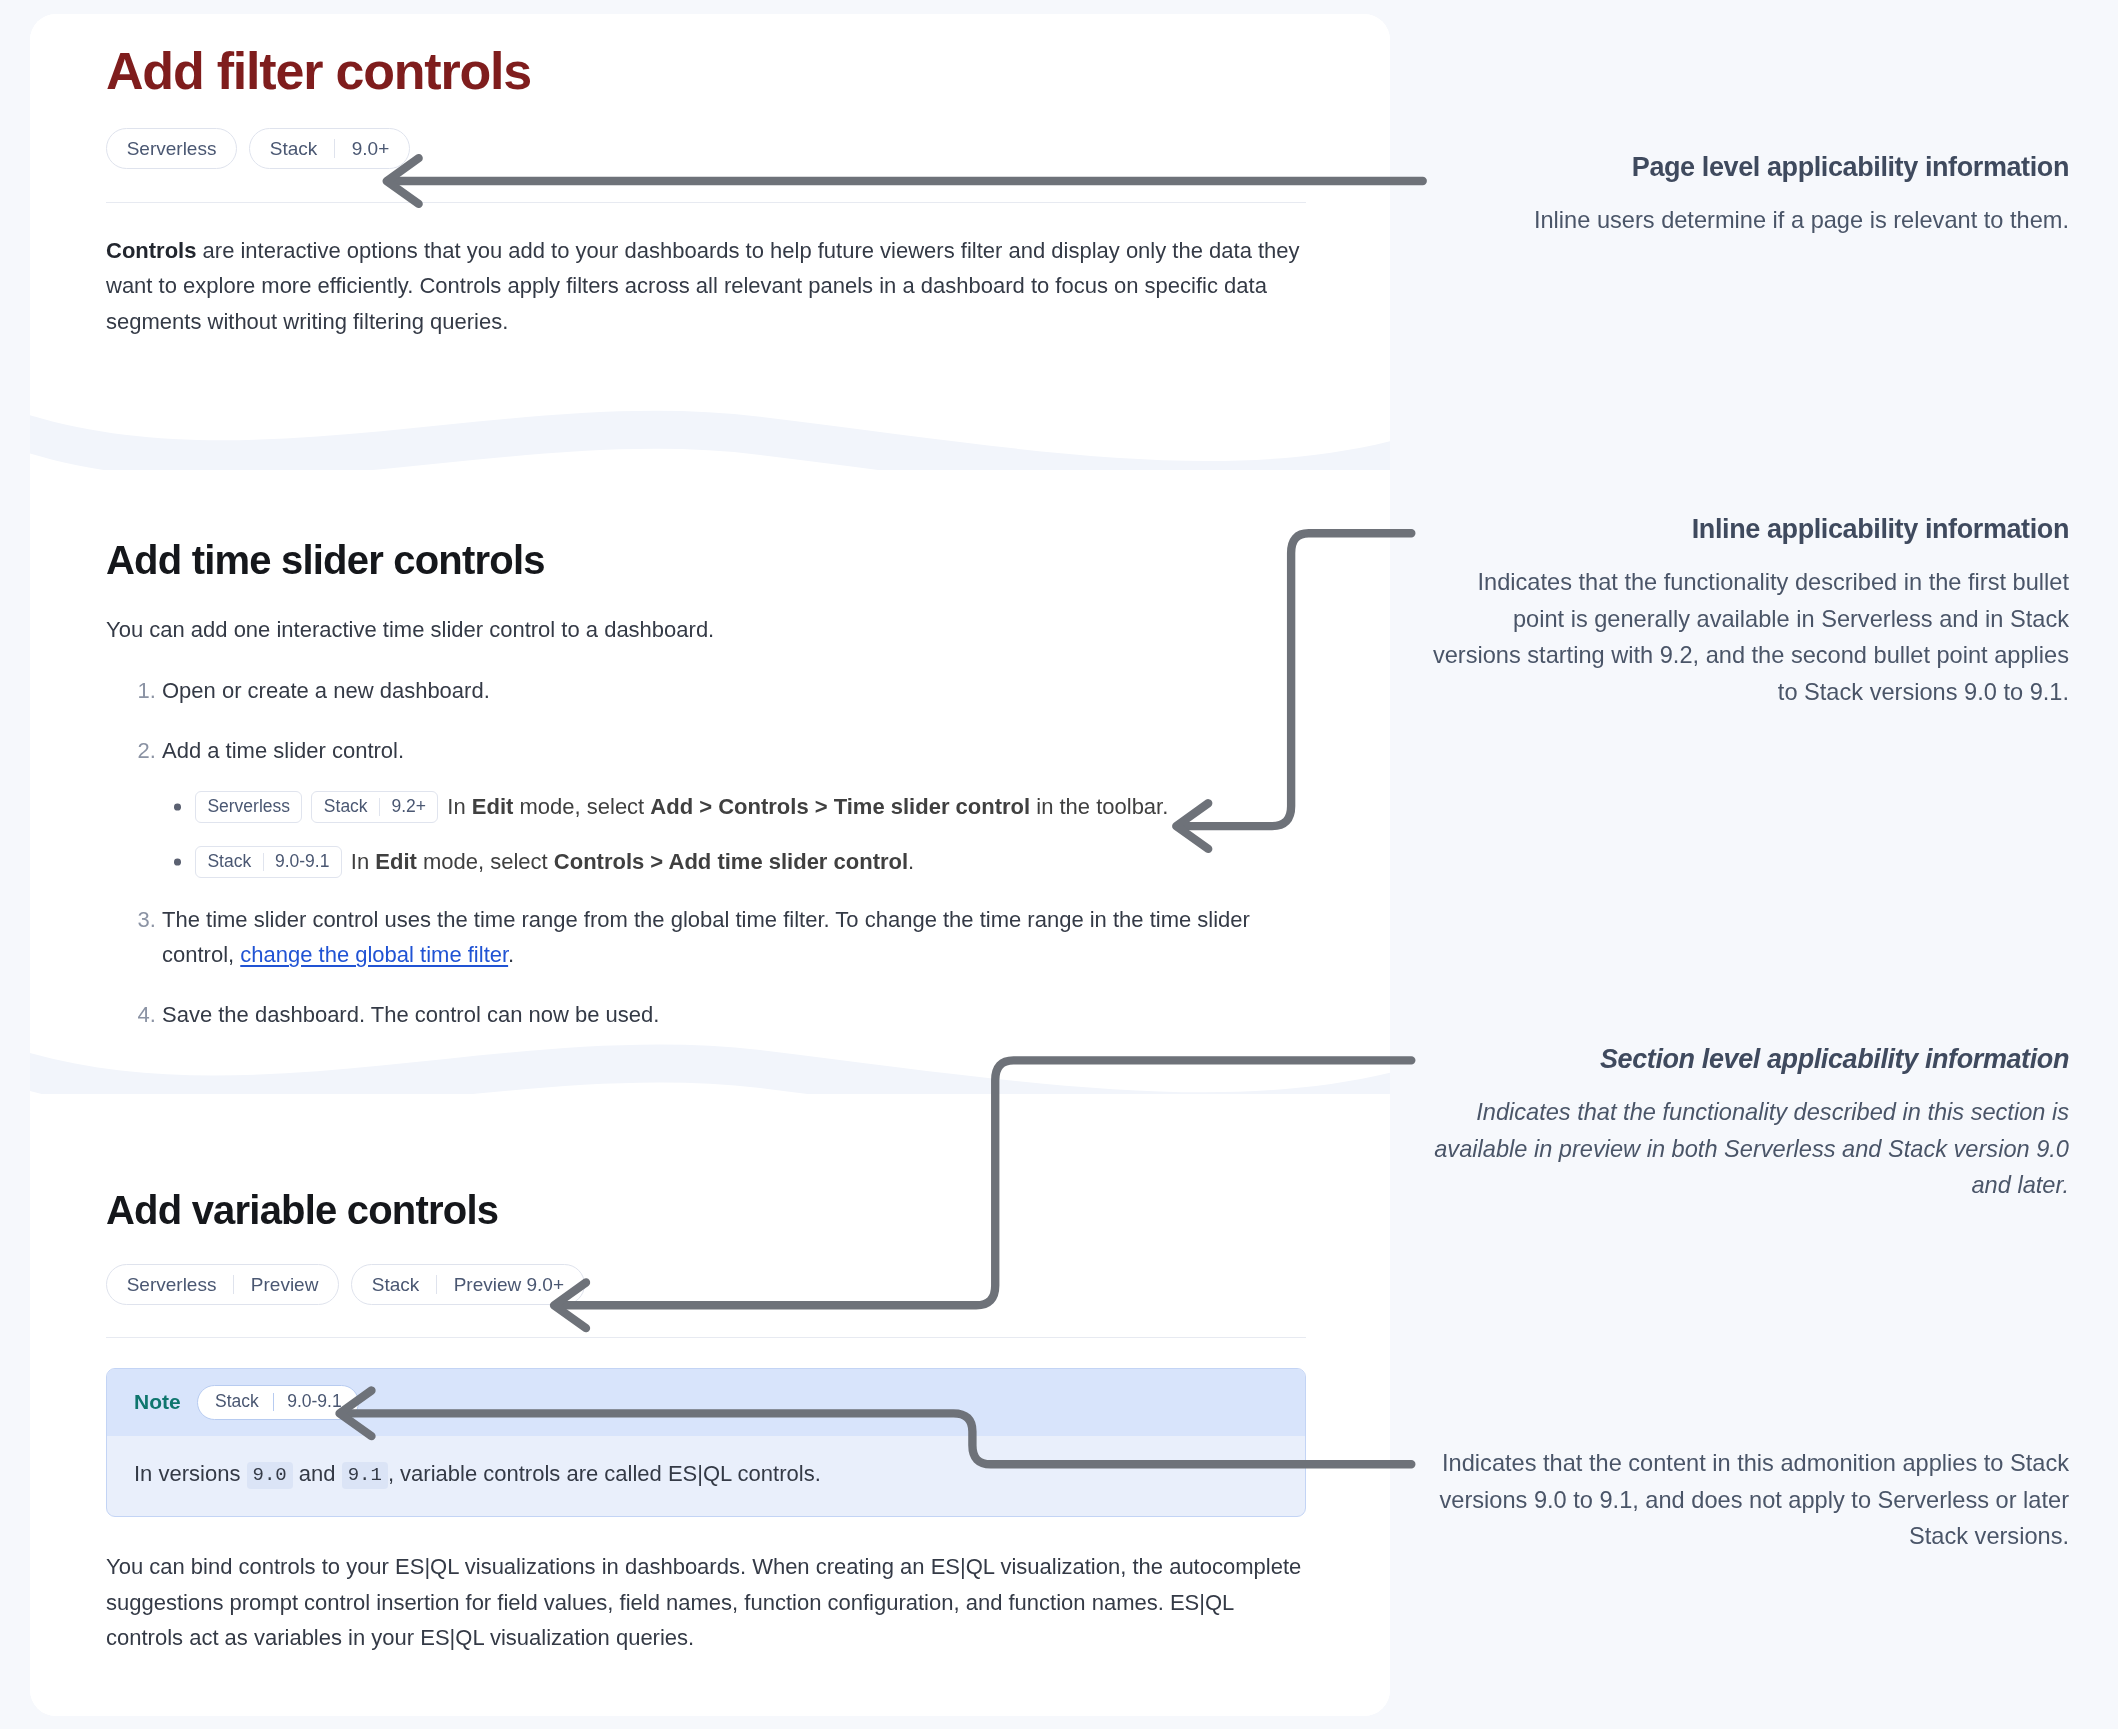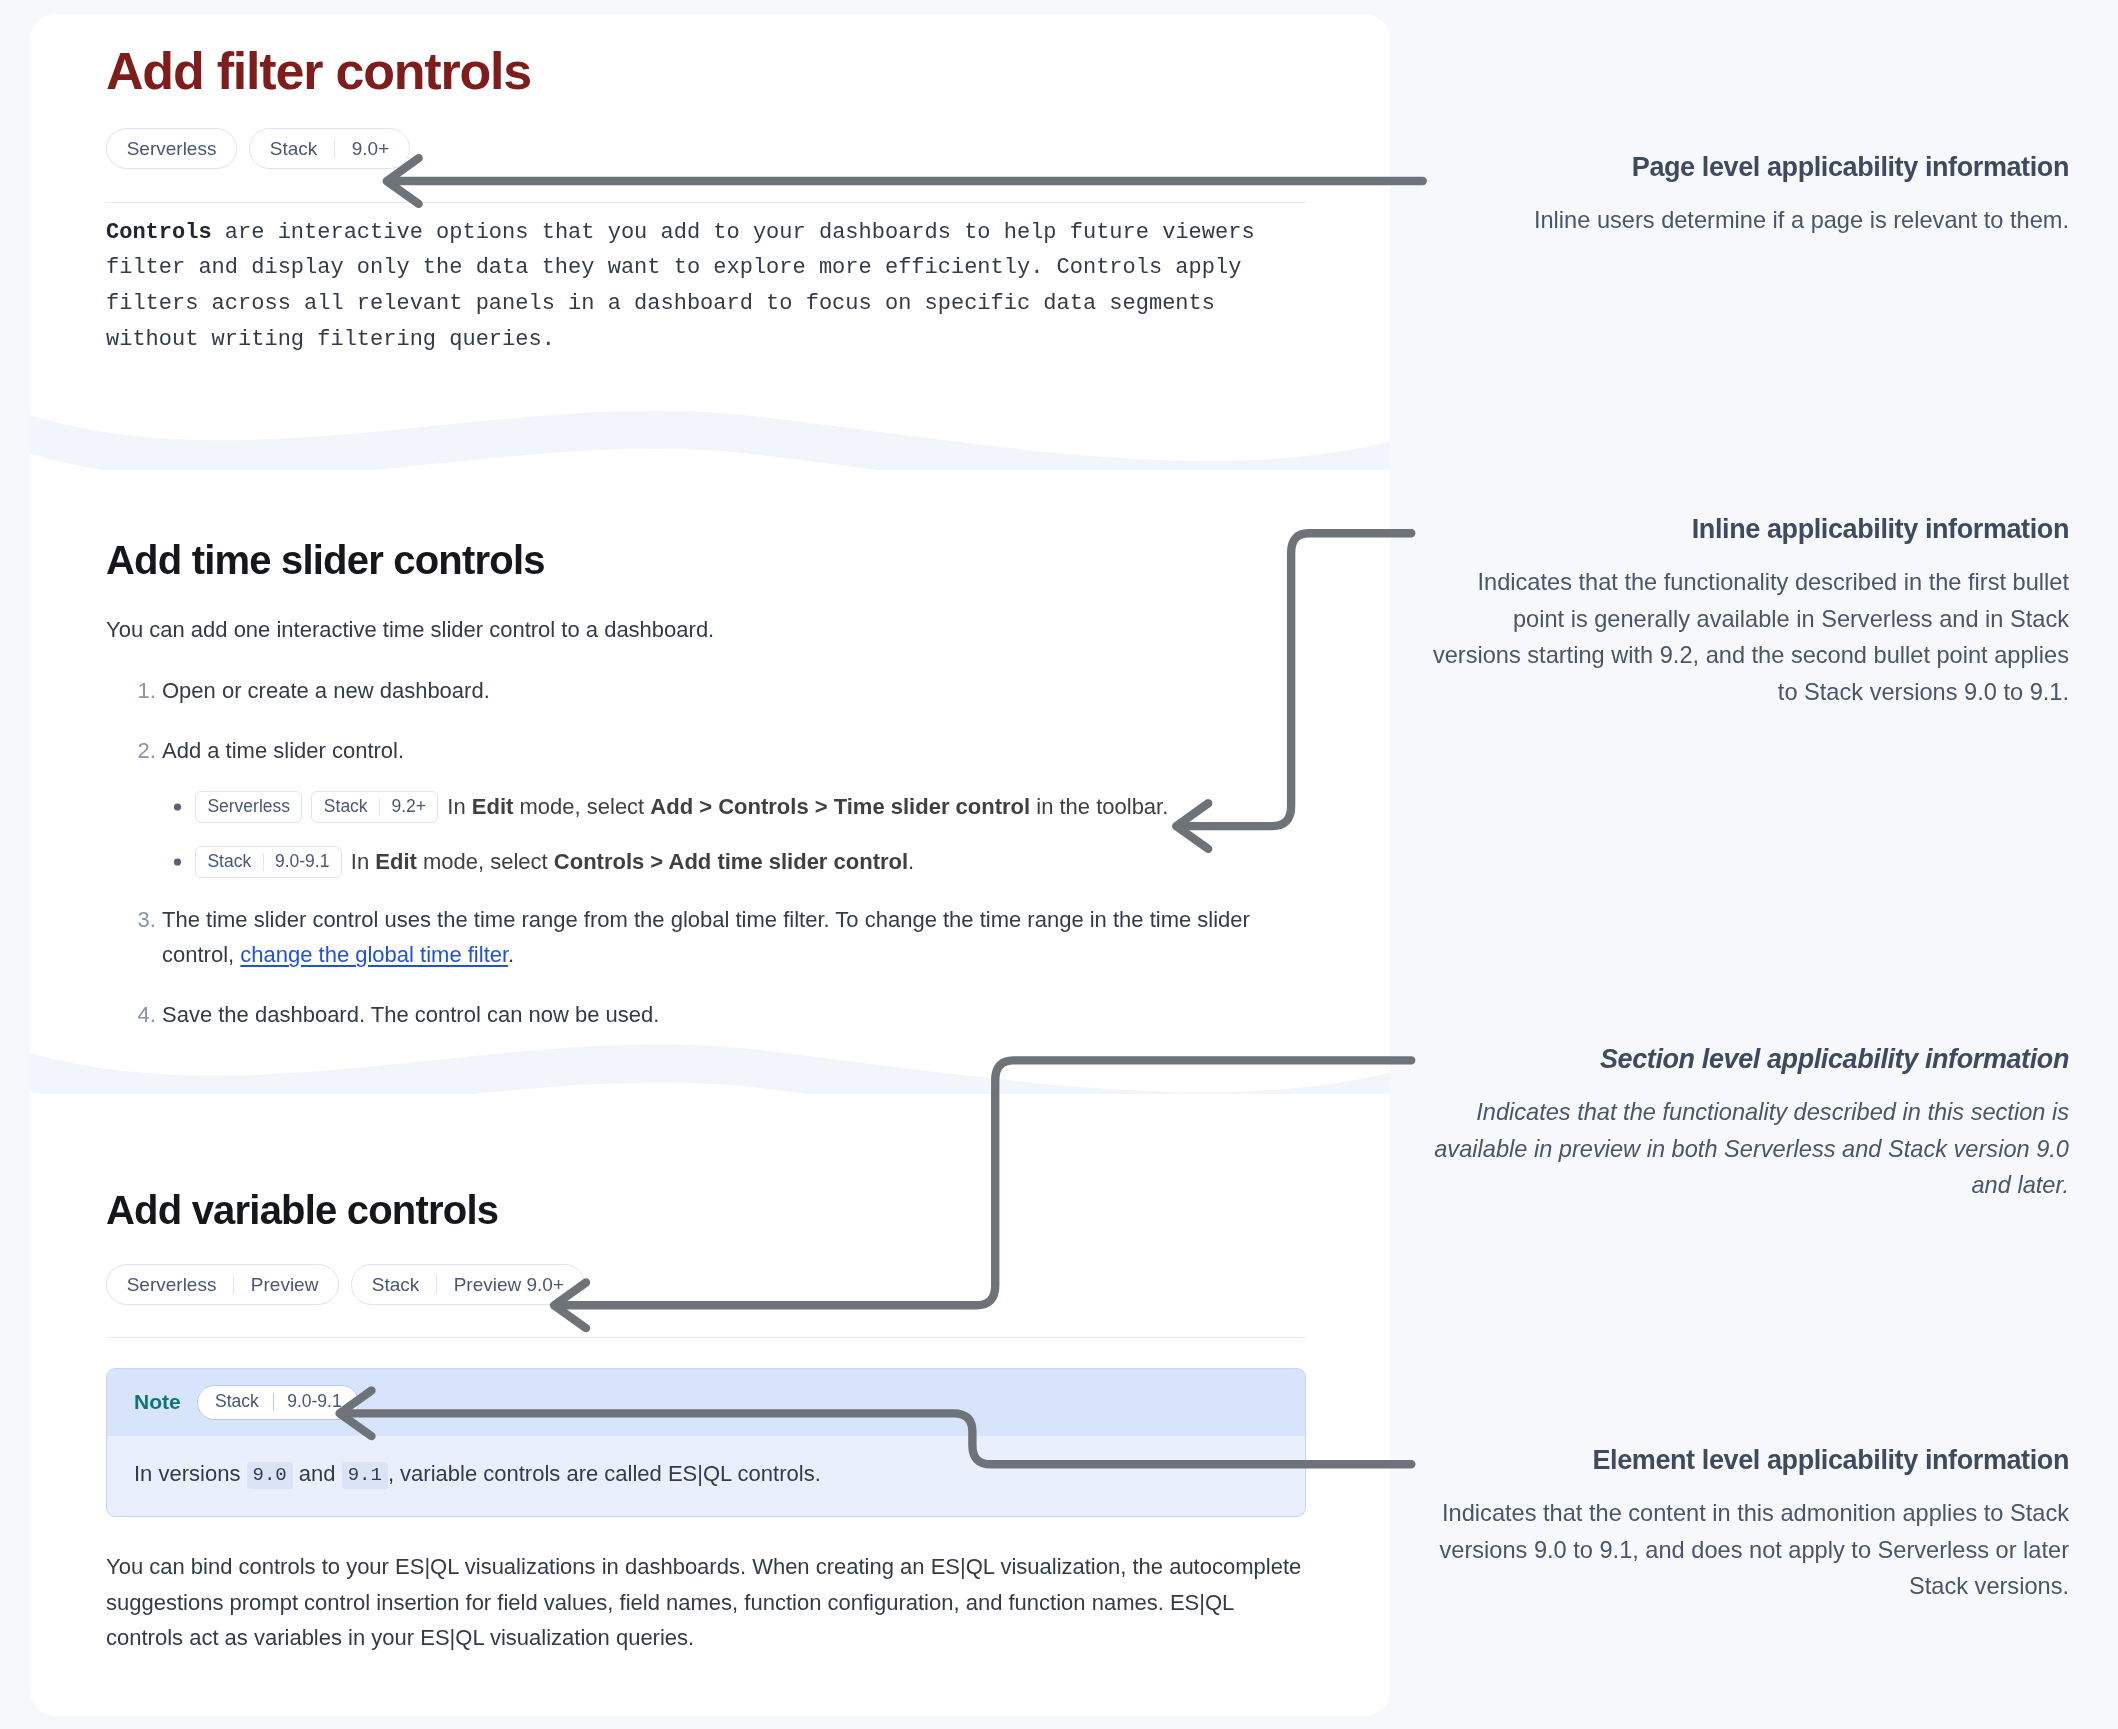--- a/index.html
+++ b/index.html
@@ -277,21 +277,21 @@
             <span class="seg">Serverless</span>
           </span>
           <span class="pill">
             <span class="seg">Stack</span>
             <span class="seg">9.0+</span>
           </span>
         </div>
 
         <hr class="rule" style="margin-top:33px;">
 
-        <p class="body" style="margin-top:12px; max-width:1210px;font-family:Liberation Mono, monospace;"><b>Controls</b><span> are interactive options that you add to your dashboards to help future viewers filter and display only the data they want to explore more efficiently. Controls apply filters across all relevant panels in a dashboard to focus on specific data segments without writing filtering queries.</span></p>
+        <p class="body" style="margin-top:30px; max-width:1210px;"><b>Controls</b><span> are interactive options that you add to your dashboards to help future viewers filter and display only the data they want to explore more efficiently. Controls apply filters across all relevant panels in a dashboard to focus on specific data segments without writing filtering queries.</span></p>
       </div>
     </div>
 
     <svg class="wave" style="top:380px;" viewBox="0 0 1788 130" preserveAspectRatio="none">
       <path d="M0,28 C300,118 640,-10 960,30 C1300,72 1560,118 1788,62 L1788,130 L0,130 Z" fill="#f2f5fb"></path>
       <path d="M0,78 C300,168 640,40 960,80 C1300,122 1560,168 1788,112 L1788,130 L0,130 Z" fill="#ffffff"></path>
     </svg>
 
     <div class="card" style="top:456px; height:555px;">
       <div class="pad" style="padding-top:68px;">
@@ -389,21 +389,20 @@
     <p class="anno-title">Inline applicability information</p>
     <p class="anno-body">Indicates that the functionality described in the first bullet point is generally available in Serverless and in Stack versions starting with 9.2, and the second bullet point applies to Stack versions 9.0 to 9.1.</p>
   </div>
 
   <div class="anno" style="top:1044px;font-style:italic;">
     <p class="anno-title">Section level applicability information</p>
     <p class="anno-body">Indicates that the functionality described in this section is available in preview in both Serverless and Stack version 9.0 and later.</p>
   </div>
 
   <div class="anno" style="top:1445px;">
-    <p class="anno-title">Element level applicability information</p>
     <p class="anno-body">Indicates that the content in this admonition applies to Stack versions 9.0 to 9.1, and does not apply to Serverless or later Stack versions.</p>
   </div>
 
   <svg id="connectors" viewBox="0 0 2785 2273">
     <g fill="none" stroke="#6e7279" stroke-width="11" stroke-linecap="round" stroke-linejoin="round">
 
       <path d="M1870,238 L512,238"></path>
       <path d="M550,208 L508,238 L550,268"></path>
 
       <path d="M1855,701 L1720,701 Q1697,701 1697,727 L1697,1060 Q1697,1086 1672,1086 L1550,1086"></path>

